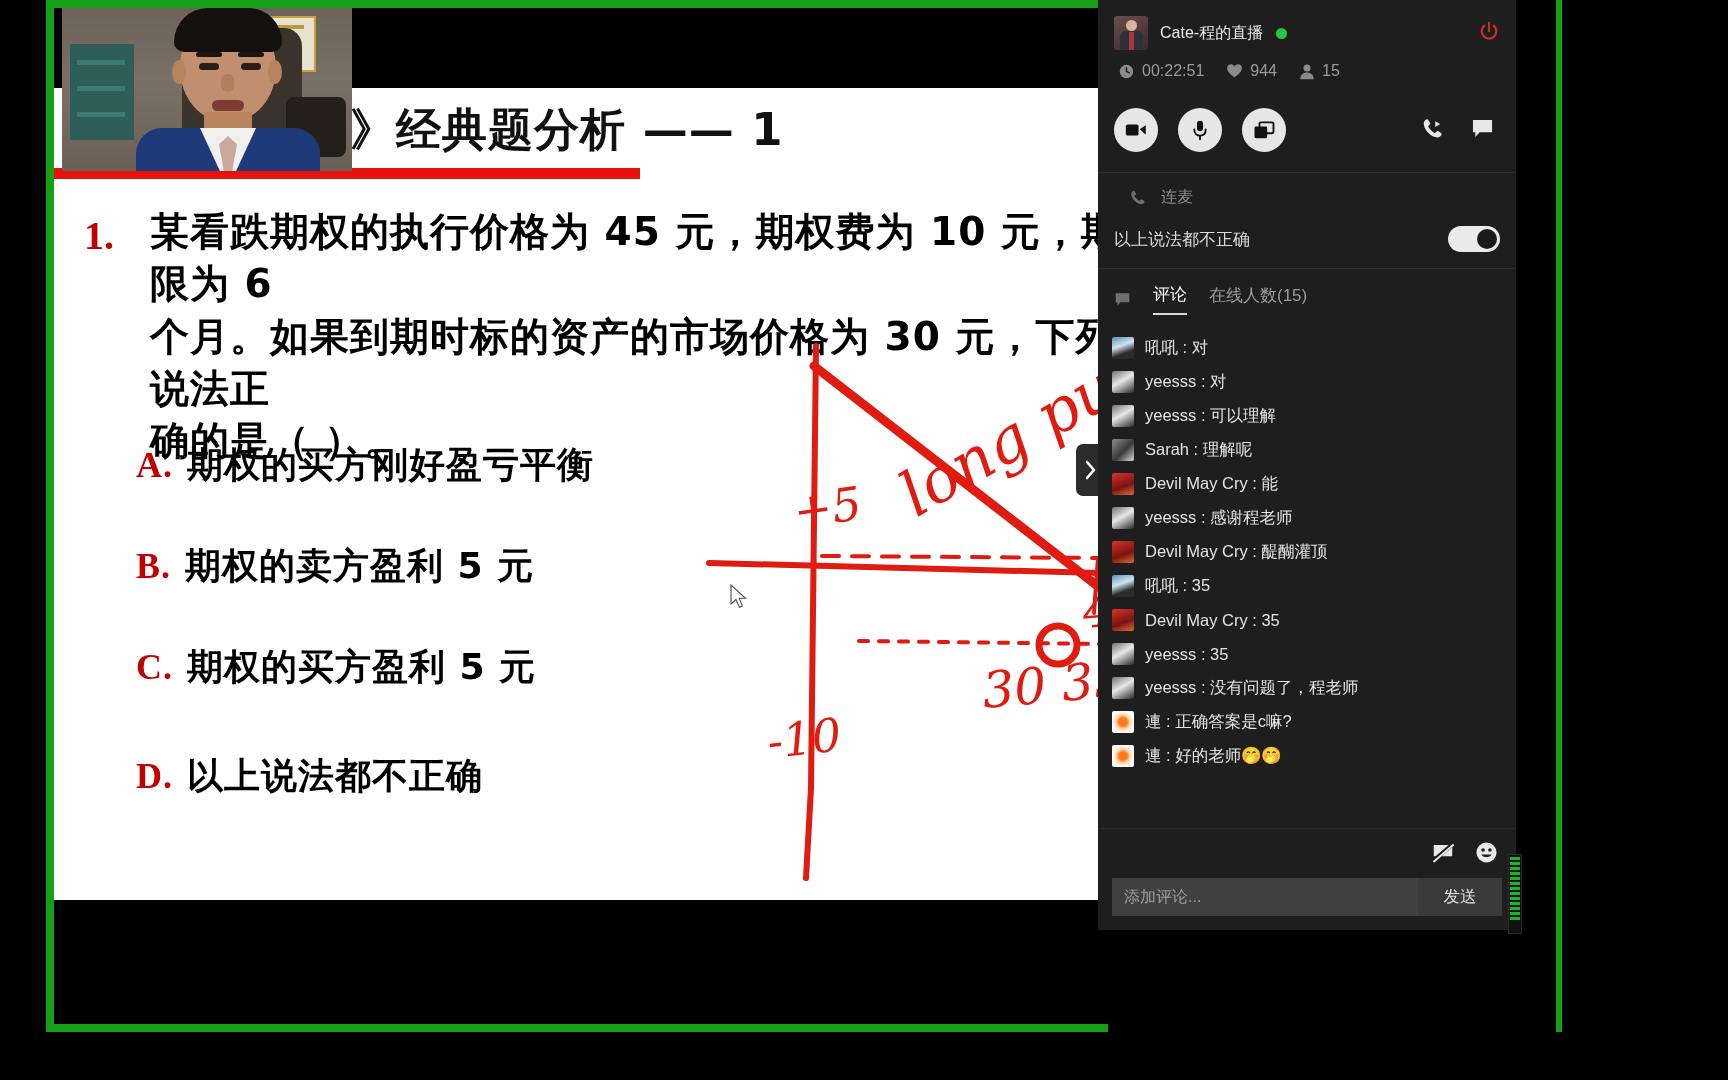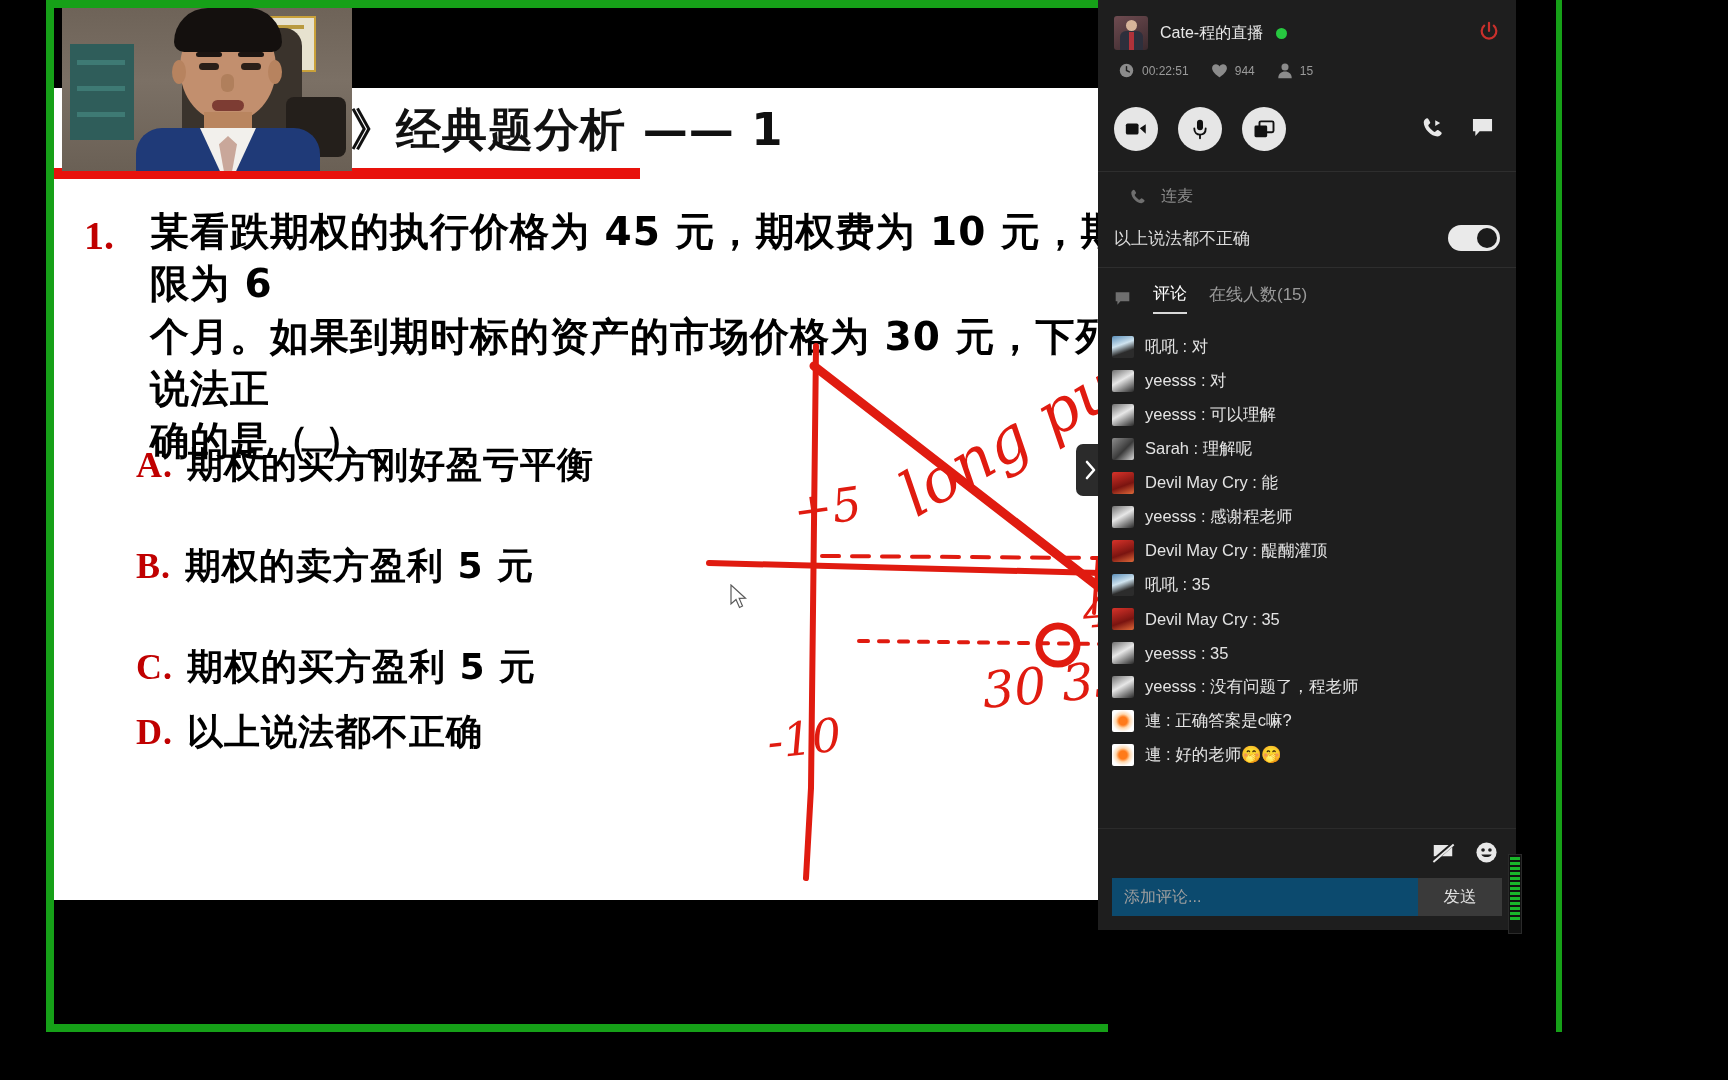--- a/index.html
+++ b/index.html
@@ -22,21 +22,21 @@
 
   .qnum{position:absolute;left:30px;top:124px;font-family:"Liberation Serif","DejaVu Serif",serif;
     font-weight:bold;font-size:40px;color:#c00000;}
   .qbody{position:absolute;left:96px;top:118px;width:1000px;
     font-family:"DejaVu Sans","Liberation Sans",sans-serif;font-weight:bold;font-size:39px;color:#000;
     line-height:1.34;letter-spacing:1px;}
 
   .opt{position:absolute;left:82px;font-family:"DejaVu Sans","Liberation Sans",sans-serif;
     font-weight:bold;font-size:36px;color:#000;white-space:nowrap;letter-spacing:1px;}
   .opt .mk{font-family:"Liberation Serif","DejaVu Serif",serif;color:#c00000;margin-right:14px;}
-  .o1{top:353px;} .o2{top:454px;text-align:center;} .o3{top:555px;} .o4{top:620px;}
+  .o1{top:353px;} .o2{top:454px;text-align:center;} .o3{top:555px;} .o4{top:664px;}
 
   
   .draw{position:absolute;left:0;top:0;width:1046px;height:812px;pointer-events:none;}
   .hand{font-family:"DejaVu Serif","Liberation Serif",serif;fill:#e01b10;font-style:italic;}
 
   
   .cam{position:absolute;left:62px;top:8px;width:290px;height:163px;overflow:hidden;background:#6d6256;}
   .cam .bg{position:absolute;inset:0;background:
       linear-gradient(180deg,#6e6358 0%,#7b7065 45%,#6a6055 100%);}
   .cam .shelf{position:absolute;left:8px;top:36px;width:64px;height:96px;background:#2f5d5a;}
@@ -77,21 +77,21 @@
 
   .p-head{padding:16px 16px 10px 16px;}
   .p-top{display:flex;align-items:center;gap:12px;}
   .av-host{width:34px;height:34px;border-radius:3px;background:linear-gradient(150deg,#6e4b50,#3b2a2e);position:relative;overflow:hidden;flex:0 0 auto;}
   .av-host .h{position:absolute;left:12px;top:4px;width:11px;height:11px;border-radius:50%;background:#d7b49a;}
   .av-host .b{position:absolute;left:6px;top:15px;width:23px;height:19px;border-radius:6px 6px 0 0;background:#2d2f3c;}
   .av-host .r{position:absolute;left:15px;top:16px;width:5px;height:18px;background:#b0323a;}
   .dot-live{width:11px;height:11px;border-radius:50%;background:#27c840;display:inline-block;margin-left:8px;vertical-align:middle;}
   .power{margin-left:auto;color:#c9302c;}
 
-  .p-stats{display:flex;align-items:center;gap:8px;margin:12px 0 0 4px;color:#9b9b9b;font-size:12px;}
+  .p-stats{display:flex;align-items:center;gap:8px;margin:12px 0 0 4px;color:#9b9b9b;font-size:16px;}
   .p-stats .grp{display:flex;align-items:center;gap:7px;margin-right:14px;}
 
   .p-ctrls{display:flex;align-items:center;gap:20px;padding:18px 16px 20px 16px;}
   .rbtn{width:44px;height:44px;border-radius:50%;background:#e6e6e6;display:flex;align-items:center;justify-content:center;}
   .rbtn.dark svg{fill:#111;}
   .ctrl-right{margin-left:auto;display:flex;align-items:center;gap:26px;padding-right:6px;}
 
   .sep{height:1px;background:#2e2e2e;}
 
   .p-mic{padding:14px 16px 4px 32px;}
@@ -111,21 +111,21 @@
   .msg .tx{font-size:16.5px;color:#e3e3e3;white-space:nowrap;overflow:hidden;}
   .av-a{background:linear-gradient(135deg,#8e8e8e,#3a3a3a 55%,#dcdcdc);}
   .av-b{background:linear-gradient(160deg,#5b8fb9,#cfe3ef 40%,#2c2c2c 70%);}
   .av-c{background:linear-gradient(150deg,#6e6e6e,#e7e7e7 45%,#262626);}
   .av-d{background:linear-gradient(160deg,#d8332a,#7a1410 60%,#e06a3a);}
   .av-e{background:radial-gradient(circle at 50% 50%,#ff7a1a 0 26%,#ffd9b0 45%,#ffffff 70%);}
 
   .composer{border-top:1px solid #2b2b2b;padding:10px 14px 14px 14px;}
   .comp-icons{display:flex;justify-content:flex-end;align-items:center;gap:20px;padding:2px 4px 10px 0;}
   .comp-row{display:flex;align-items:center;gap:0;}
-  .comp-input{flex:1;height:38px;background:#0c4a6e;border:none;outline:none;color:#e6e6e6;
+  .comp-input{flex:1;height:38px;background:#404040;border:none;outline:none;color:#e6e6e6;
     font-size:16px;padding:0 12px;font-family:"Liberation Sans","DejaVu Sans",sans-serif;}
   .comp-input::placeholder{color:#9e9e9e;}
   .send{width:84px;height:38px;background:#3a3a3a;color:#e0e0e0;font-size:16.5px;display:flex;
     align-items:center;justify-content:center;}
   .vumeter{position:absolute;left:1508px;top:854px;width:12px;height:78px;background:#111;
     border:1px solid #2a2a2a;overflow:hidden;}
   .vumeter i{display:block;height:3px;margin:2px 1px 0 1px;background:#19b52a;}
 </style>
 </head>
 <body>

